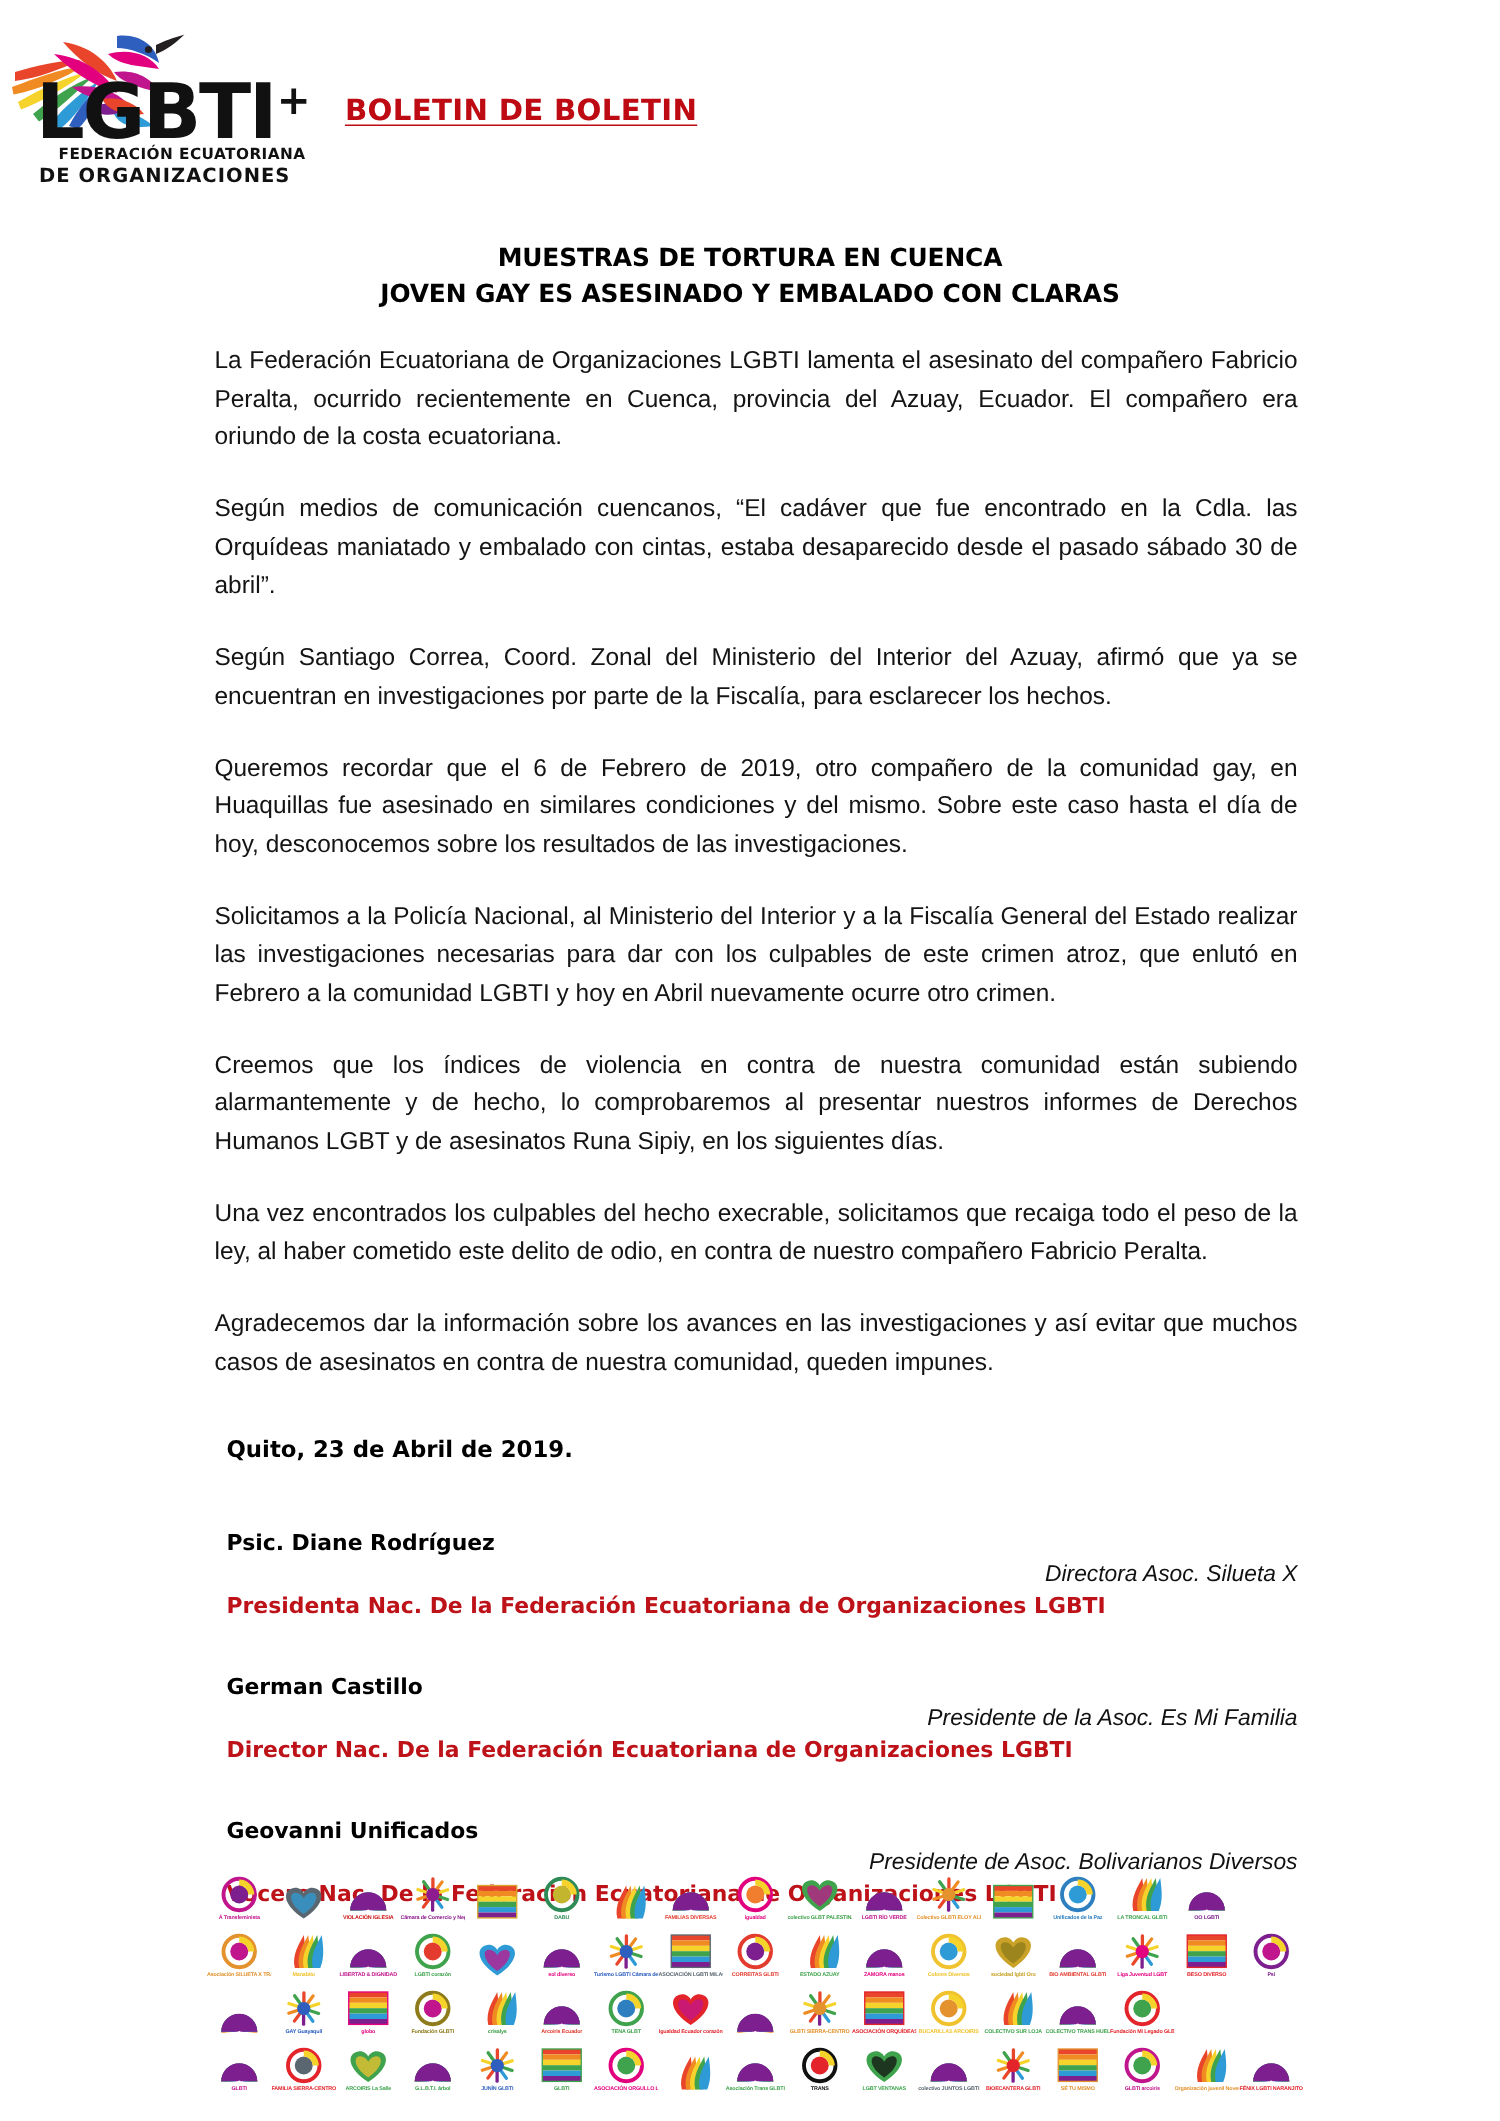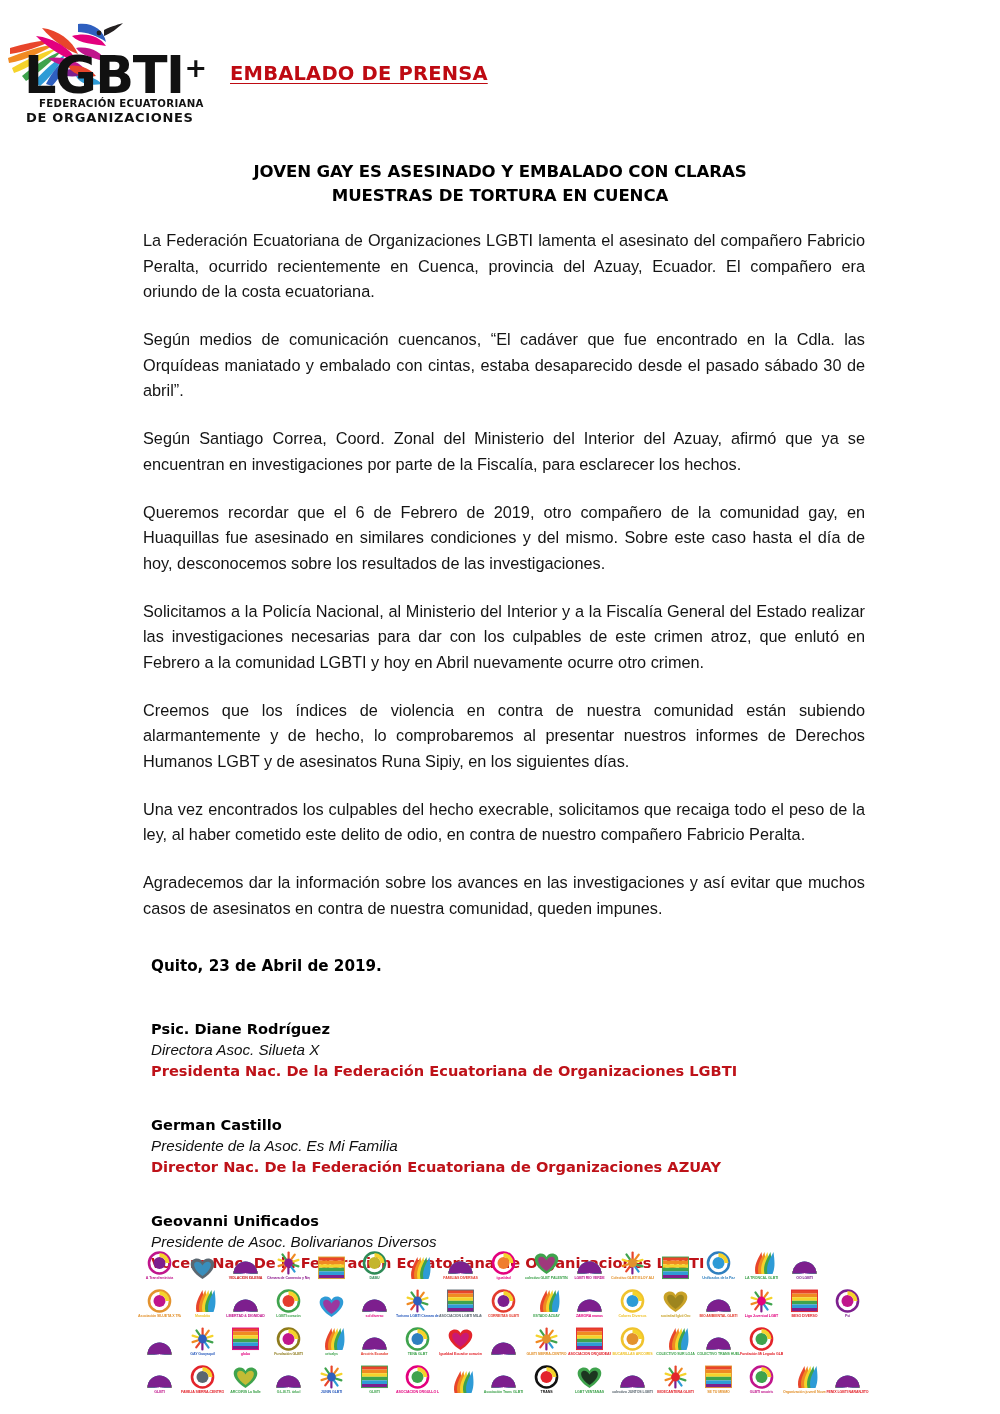--- a/index.html
+++ b/index.html
@@ -137,20 +137,21 @@
     line-height: 20px;
     color: #000000;
     margin-top: 24px;
   }
   .sig-role {
     font-family: "Liberation Sans", sans-serif;
     font-style: italic;
     font-size: 15.2px;
     line-height: 21px;
     color: #111111;
+    text-align: right;
   }
   .sig-fed {
     font-family: "DejaVu Sans", sans-serif;
     font-weight: bold;
     font-size: 14.6px;
     line-height: 21px;
     color: #BE1219;
   }
 
   
@@ -232,26 +233,26 @@
 
     <div class="logo-word">
       <div>
         <span class="logo-lgbti">LGBTI</span><span class="logo-plus">+</span>
       </div>
       <div class="logo-sub1">FEDERACIÓN ECUATORIANA</div>
       <div class="logo-sub2">DE ORGANIZACIONES</div>
     </div>
   </div>
 
-  <div class="boletin">EMBALADO DE PRENSA</div>
+  <div class="boletin">BOLETIN DE BOLETIN</div>
 </div>
 
 <div class="doc-title">
+  <div>MUESTRAS DE TORTURA EN CUENCA</div>
   <div>JOVEN GAY ES ASESINADO Y EMBALADO CON CLARAS</div>
-  <div>MUESTRAS DE TORTURA EN CUENCA</div>
 </div>
 
 <div class="doc-body">
   <p class="para">La Federación Ecuatoriana de Organizaciones LGBTI lamenta el asesinato del compañero Fabricio Peralta, ocurrido recientemente en Cuenca, provincia del Azuay, Ecuador. El compañero era oriundo de la costa ecuatoriana.</p>
   <p class="para">Según medios de comunicación cuencanos, “El cadáver que fue encontrado en la Cdla. las Orquídeas maniatado y embalado con cintas, estaba desaparecido desde el pasado sábado 30 de abril”.</p>
   <p class="para">Según Santiago Correa, Coord. Zonal del Ministerio del Interior del Azuay, afirmó que ya se encuentran en investigaciones por parte de la Fiscalía, para esclarecer los hechos.</p>
   <p class="para">Queremos recordar que el 6 de Febrero de 2019, otro compañero de la comunidad gay, en Huaquillas fue asesinado en similares condiciones y del mismo. Sobre este caso hasta el día de hoy, desconocemos sobre los resultados de las investigaciones.</p>
   <p class="para">Solicitamos a la Policía Nacional, al Ministerio del Interior y a la Fiscalía General del Estado realizar las investigaciones necesarias para dar con los culpables de este crimen atroz, que enlutó en Febrero a la comunidad LGBTI y hoy en Abril nuevamente ocurre otro crimen.</p>
   <p class="para">Creemos que los índices de violencia en contra de nuestra comunidad están subiendo alarmantemente y de hecho, lo comprobaremos al presentar nuestros informes de Derechos Humanos LGBT y de asesinatos Runa Sipiy, en los siguientes días.</p>
   <p class="para">Una vez encontrados los culpables del hecho execrable, solicitamos que recaiga todo el peso de la ley, al haber cometido este delito de odio, en contra de nuestro compañero Fabricio Peralta.</p>
@@ -263,21 +264,21 @@
 
     <div class="sig-block">
       <div class="sig-name">Psic. Diane Rodríguez</div>
       <div class="sig-role">Directora Asoc. Silueta X</div>
       <div class="sig-fed">Presidenta Nac. De la Federación Ecuatoriana de Organizaciones LGBTI</div>
     </div>
 
     <div class="sig-block">
       <div class="sig-name">German Castillo</div>
       <div class="sig-role">Presidente de la Asoc. Es Mi Familia</div>
-      <div class="sig-fed">Director Nac. De la Federación Ecuatoriana de Organizaciones AZUAY</div>
+      <div class="sig-fed">Director Nac. De la Federación Ecuatoriana de Organizaciones LGBTI</div>
     </div>
 
     <div class="sig-block">
       <div class="sig-name">Geovanni Unificados</div>
       <div class="sig-role">Presidente de Asoc. Bolivarianos Diversos</div>
       <div class="sig-fed">Vocero Nac. De la Federación Ecuatoriana de Organizaciones LGBTI</div>
     </div>
 
   </div>
 </div>

